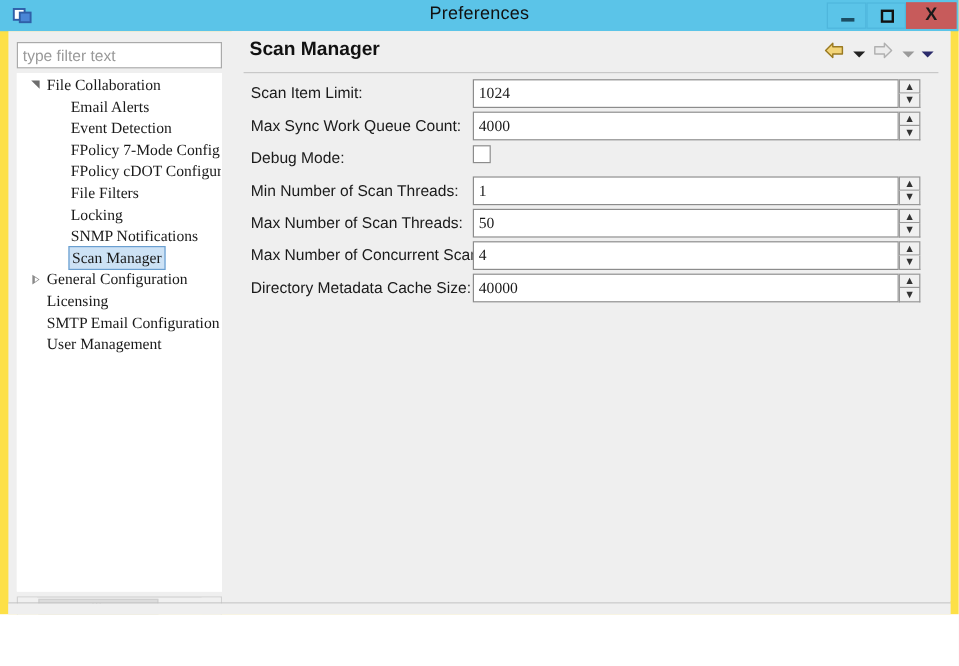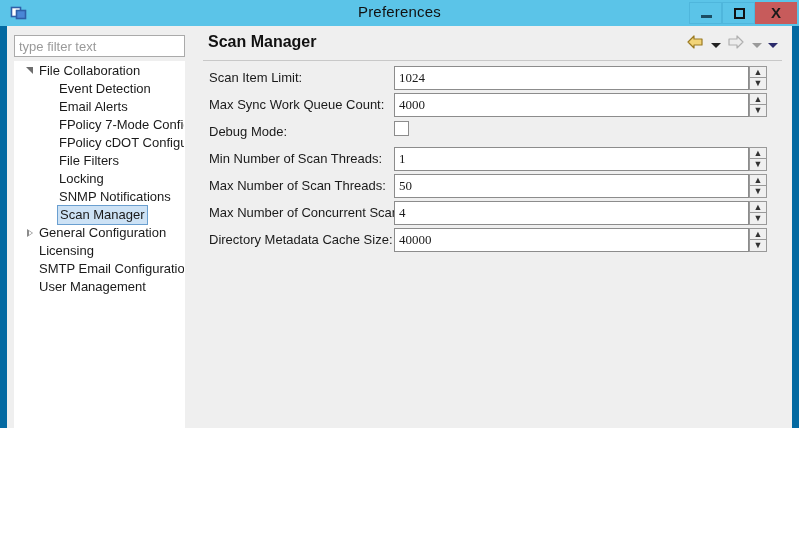--- a/index.html
+++ b/index.html
@@ -7,23 +7,23 @@
     padding: 0;
     background: #ffffff;
   }
   body {
     font-family: "Liberation Sans", sans-serif;
     -webkit-font-smoothing: none;
   }
   #window {
     position: relative;
     width: 799px;
-    height: 428px;
-    box-sizing: border-box;
-    background: #0369a1;
+    height: 512px;
+    box-sizing: border-box;
+    background: #fde047;
     overflow: hidden;
   }
 
   
   #titlebar {
     position: absolute;
     left: 0; top: 0;
     width: 799px;
     height: 26px;
     background: #5bc4e8;
@@ -119,20 +119,21 @@
 
   #tree {
     position: absolute;
     left: 7px; top: 35px;
     width: 171px;
     height: 432px;
     background: #ffffff;
     border: 1px solid #ffffff;
     box-sizing: border-box;
     overflow: hidden;
+    font-family: Liberation Serif, serif;
   }
   .tree-row {
     position: relative;
     height: 18px;
     line-height: 18px;
     white-space: nowrap;
     font-size: 13px;
     color: #1a1a1a;
     cursor: default;
   }
@@ -443,25 +444,25 @@
       <div id="tree">
 
         <div class="tree-row depth0">
           <span class="tw">
               <i class="arrow-exp"></i>
             </span>
           <span class="label">File Collaboration</span>
         </div>
 
         <div class="tree-row depth1">
+          <span class="label">Email Alerts</span>
+        </div>
+
+        <div class="tree-row depth1">
           <span class="label">Event Detection</span>
-        </div>
-
-        <div class="tree-row depth1">
-          <span class="label">Email Alerts</span>
         </div>
 
         <div class="tree-row depth1">
           <span class="label">FPolicy 7-Mode Config</span>
         </div>
 
         <div class="tree-row depth1">
           <span class="label">FPolicy cDOT Configura</span>
         </div>
 

